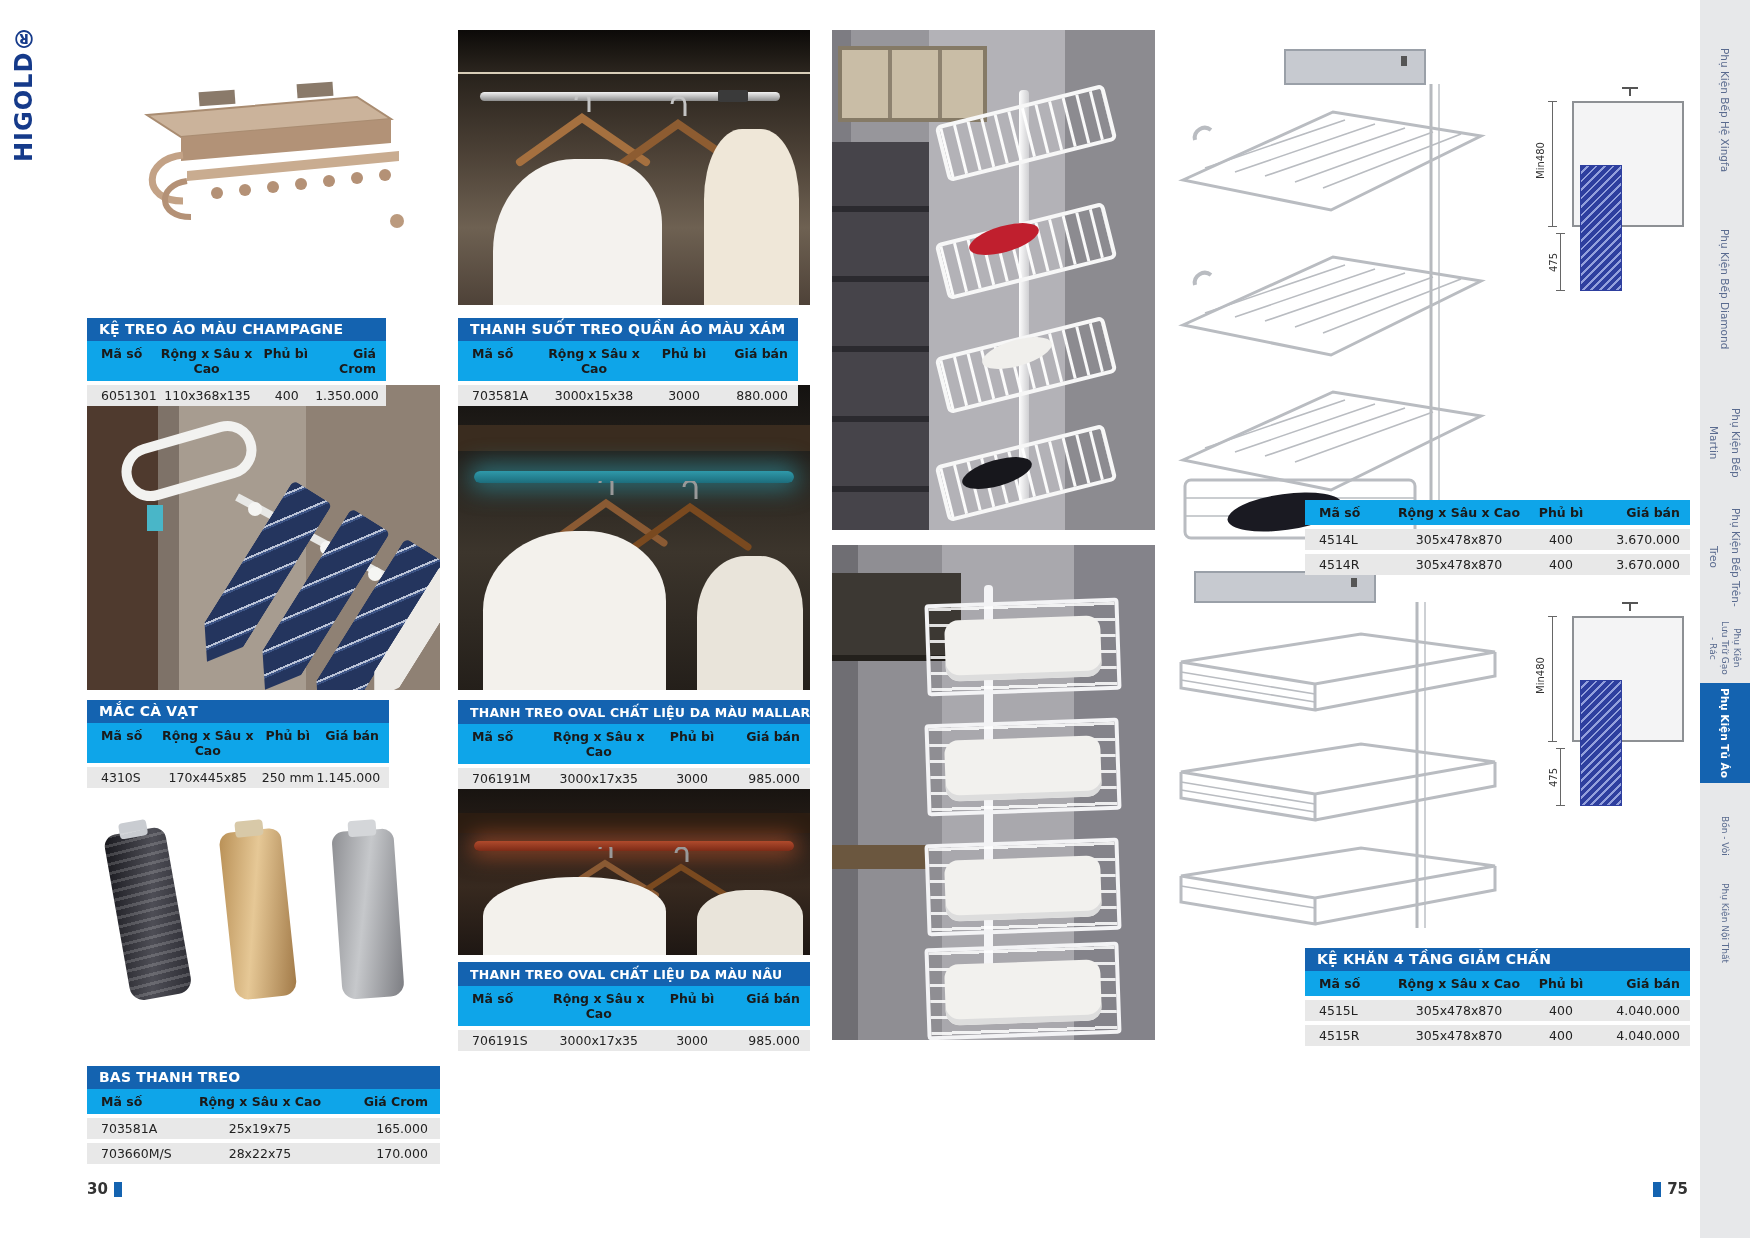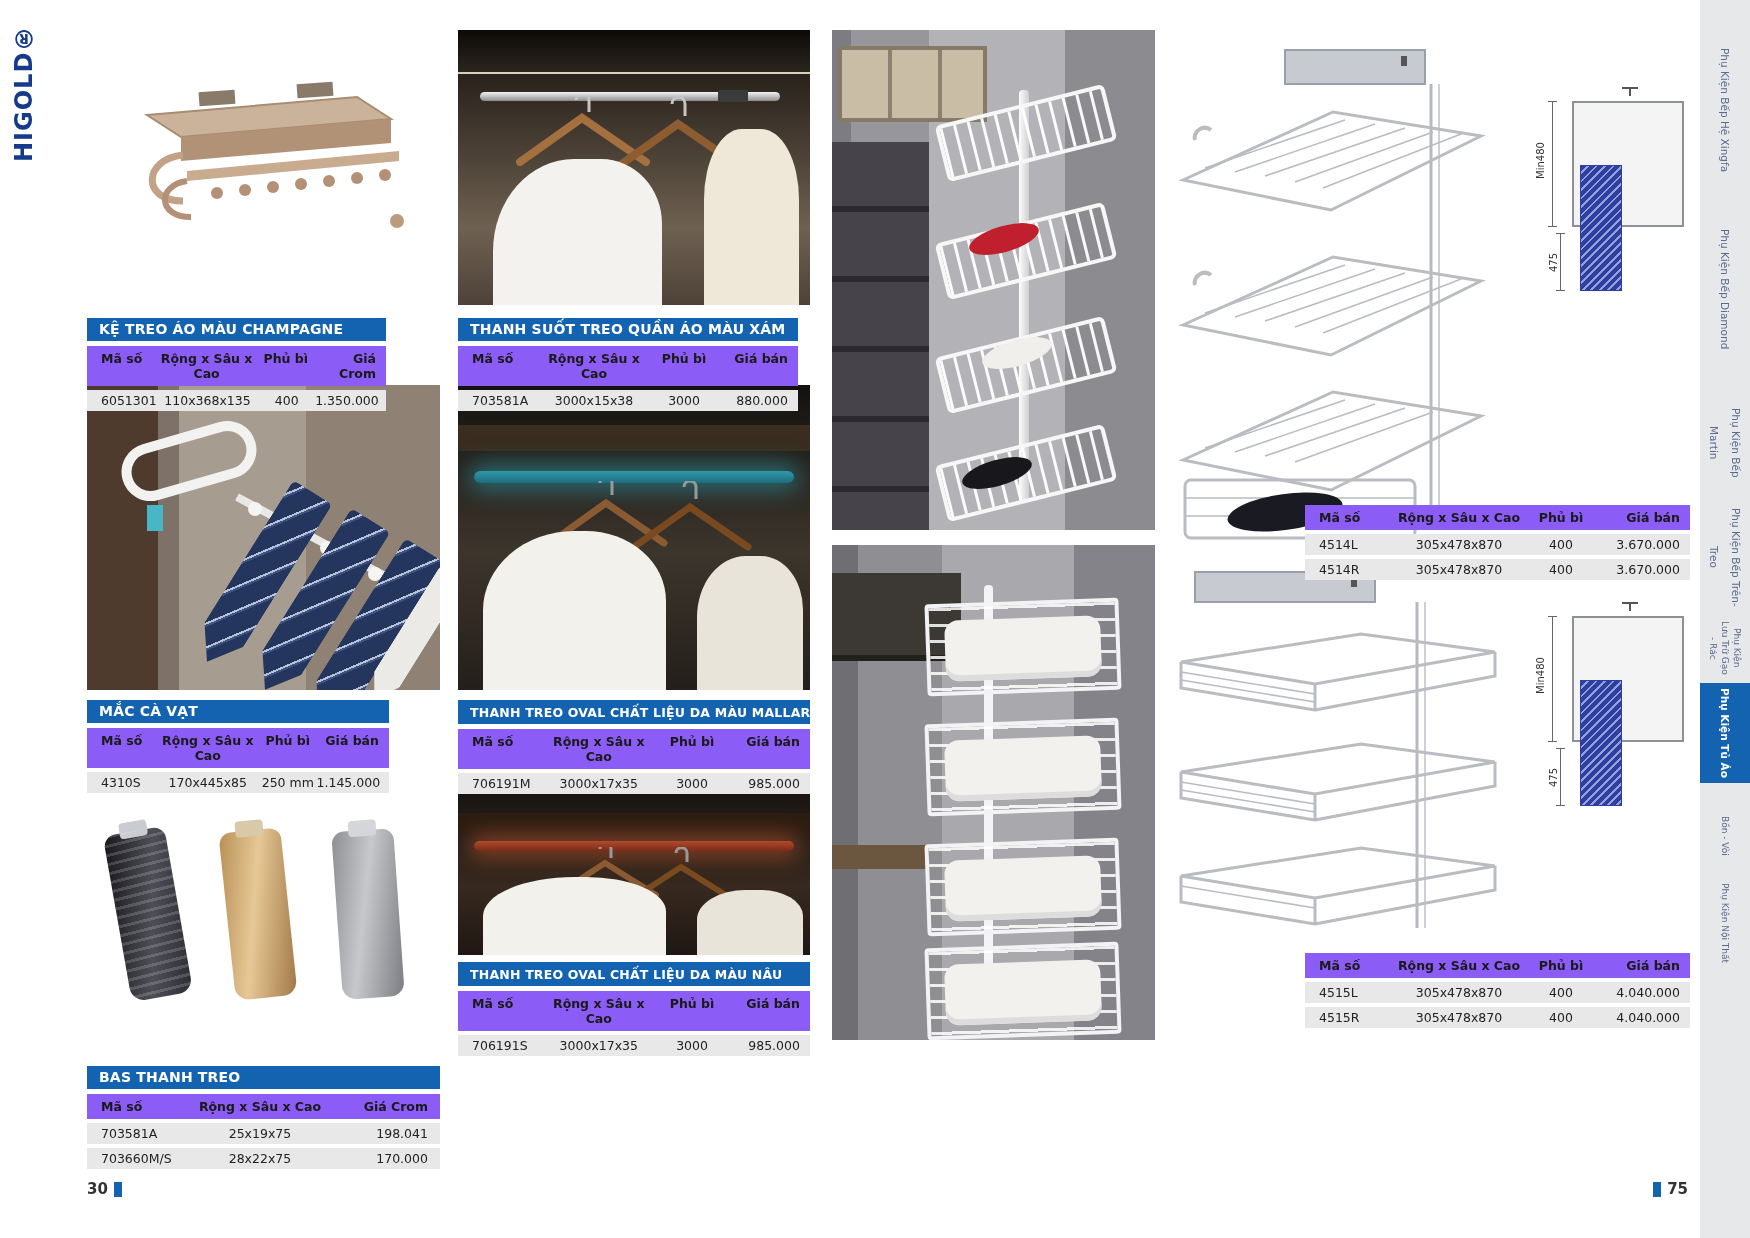--- a/index.html
+++ b/index.html
@@ -87,21 +87,21 @@
           transform:rotate(-2deg);
           background:repeating-linear-gradient(180deg,rgba(255,255,255,.85) 0 3px,transparent 3px 16px); }
   .bask::after { content:""; position:absolute; left:8%; right:8%; top:16%; bottom:12%;
           background:#f2f1ee; border-radius:14px; box-shadow:inset 0 -6px 0 #ddd; }
 
   
   .ptable { position:absolute; }
   .ptitle { background:#1463b0; color:#fff; font-weight:bold; font-size:14px;
             padding:3px 0 4px 12px; letter-spacing:.2px; white-space:nowrap; overflow:hidden; }
   .ptitle.sm { font-size:12.5px; padding-top:5px; }
-  .phead { background:#8b5cf6; display:flex; margin-top:5px; font-weight:bold; font-size:12.5px;
+  .phead { background:#0ea5e9; display:flex; font-weight:bold; font-size:12.5px;
            color:#1a1a1a; padding:5px 0; }
   .prow  { background:#e8e8e8; display:flex; margin-top:4px; font-size:12.5px; color:#222; padding:3px 0; }
   .c  { display:block; }
   .c0 { flex:0 0 23%; padding-left:14px; text-align:left; }
   .c1 { flex:0 0 34%; text-align:center; }
   .c2 { flex:0 0 19%; text-align:center; }
   .c3 { flex:0 0 24%; text-align:right; padding-right:10px; }
   .b0 { flex:0 0 30%; padding-left:14px; text-align:left; }
   .b1 { flex:0 0 38%; text-align:center; }
   .b2 { flex:0 0 32%; text-align:right; padding-right:12px; }
@@ -300,21 +300,21 @@
   <div class="ptable" style="left:87px;top:1066px;width:353px;">
     <div class="ptitle">BAS THANH TREO</div>
     <div class="phead">
       <span class="c b0">Mã số</span>
       <span class="c b1">Rộng x Sâu x Cao</span>
       <span class="c b2">Giá Crom</span>
     </div>
     <div class="prow">
       <span class="c b0">703581A</span>
       <span class="c b1">25x19x75</span>
-      <span class="c b2">198.041</span>
+      <span class="c b2">165.000</span>
     </div>
     <div class="prow">
       <span class="c b0">703660M/S</span>
       <span class="c b1">28x22x75</span>
       <span class="c b2">170.000</span>
     </div>
   </div>
 
   <div class="ptable" style="left:458px;top:962px;width:352px;">
     <div class="ptitle sm">THANH TREO OVAL CHẤT LIỆU DA MÀU NÂU</div>
@@ -437,20 +437,21 @@
     </div>
     <div class="prow">
       <span class="c c0">4514R</span>
       <span class="c c1">305x478x870</span>
       <span class="c c2">400</span>
       <span class="c c3">3.670.000</span>
     </div>
   </div>
 
   <div class="ptable" style="left:1305px;top:948px;width:385px;">
+    <div class="ptitle">KỆ KHĂN 4 TẦNG GIẢM CHẤN</div>
     <div class="phead">
       <span class="c c0">Mã số</span>
       <span class="c c1">Rộng x Sâu x Cao</span>
       <span class="c c2">Phủ bì</span>
       <span class="c c3">Giá bán</span>
     </div>
     <div class="prow">
       <span class="c c0">4515L</span>
       <span class="c c1">305x478x870</span>
       <span class="c c2">400</span>

